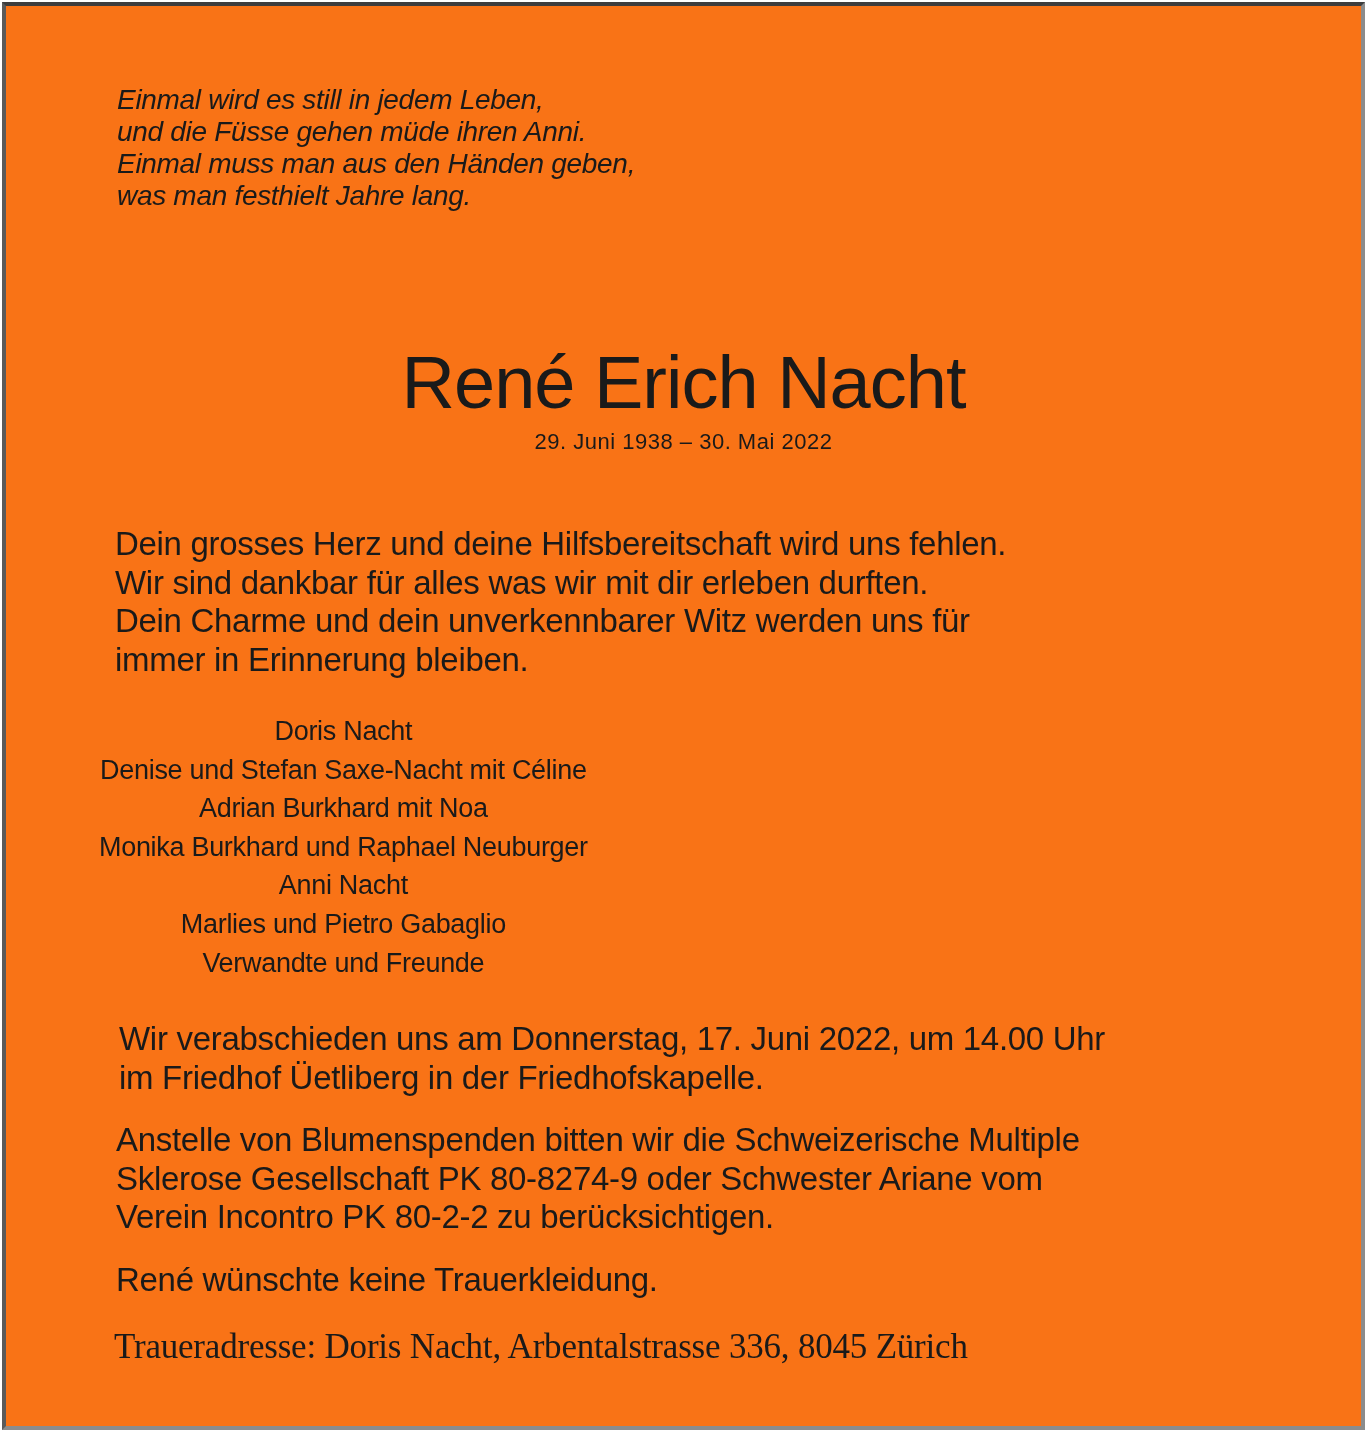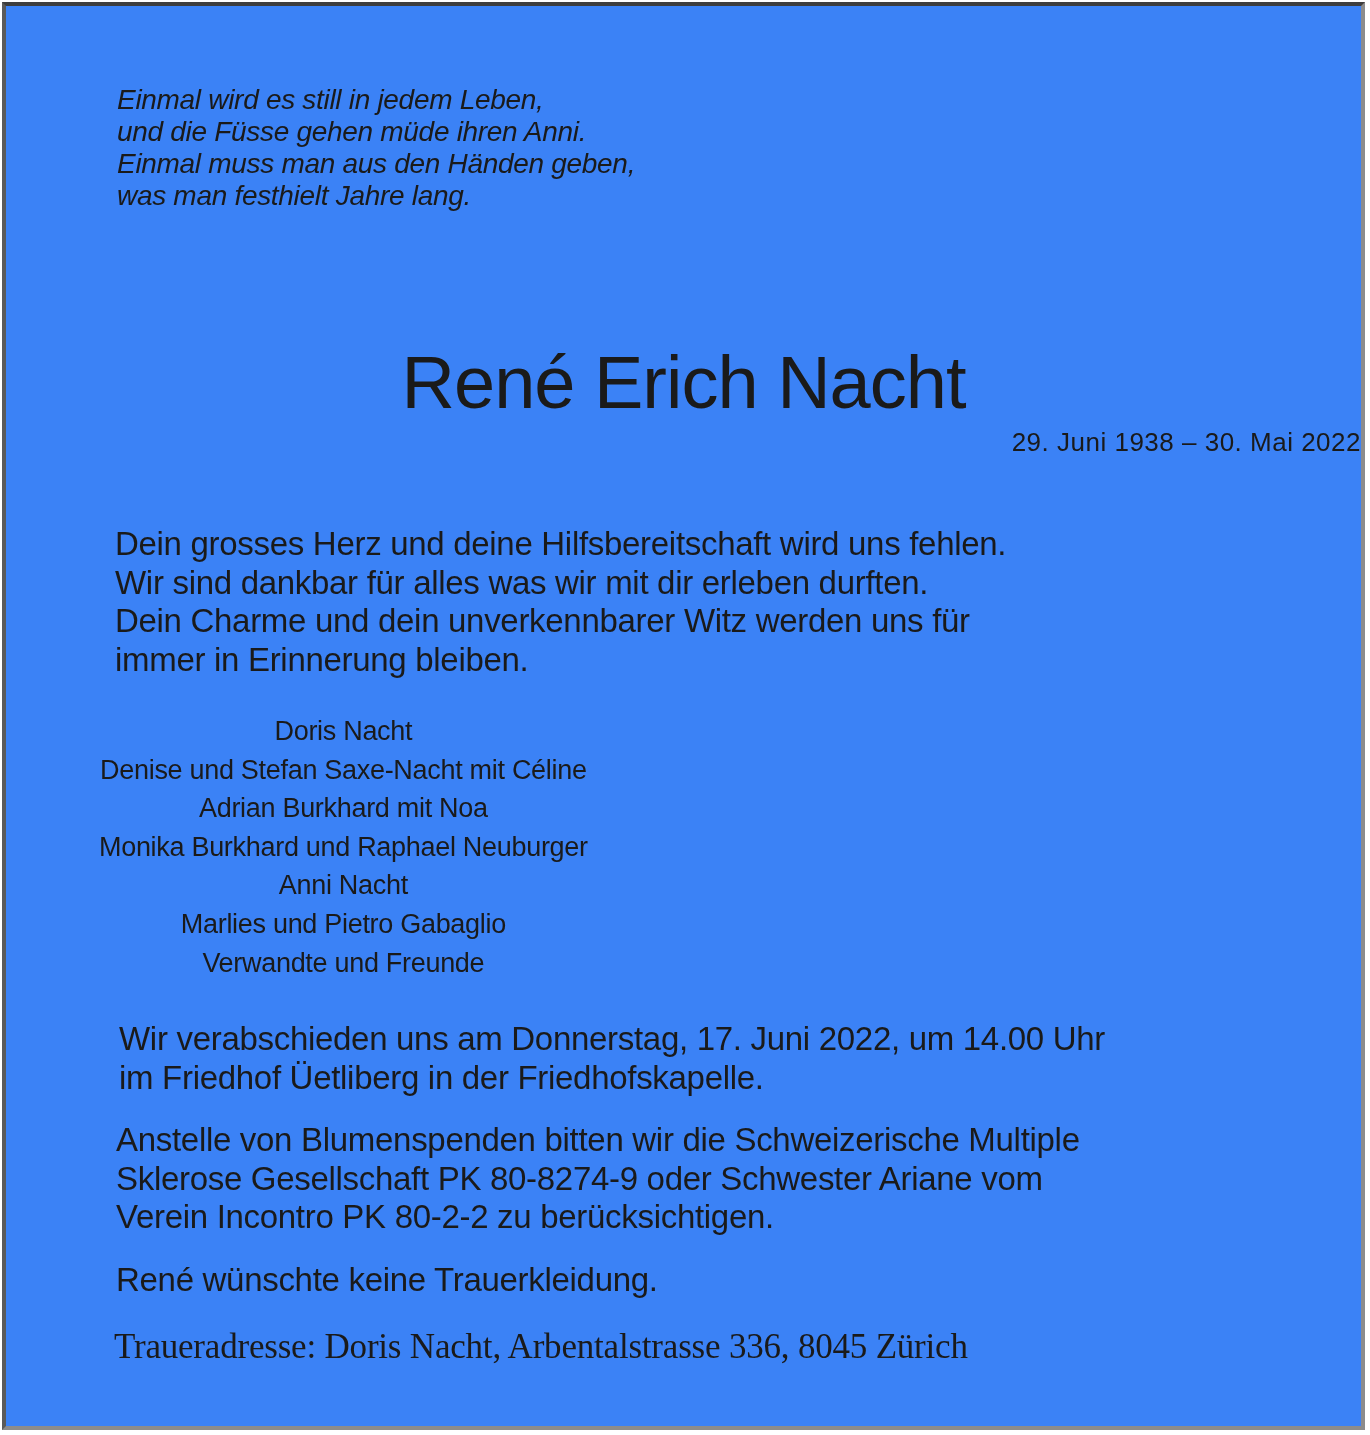--- a/index.html
+++ b/index.html
@@ -7,21 +7,21 @@
     padding: 0;
     background: #ffffff;
   }
   .page {
     position: absolute;
     left: 2px;
     top: 2px;
     width: 1363px;
     height: 1428px;
     box-sizing: border-box;
-    background: #3b82f6;
+    background: #f97316;
     border-style: solid;
     border-width: 4px;
     border-top-color: #3d3d3d;
     border-left-color: #5a5a5a;
     border-right-color: #8c8c8c;
     border-bottom-color: #8c8c8c;
     overflow: hidden;
     color: #1a1a1a;
     font-family: "Liberation Sans", sans-serif;
   }
@@ -52,22 +52,22 @@
     text-align: center;
     font-size: 74px;
     line-height: 86px;
     letter-spacing: -1px;
     white-space: nowrap;
   }
   .dates {
     left: 0;
     top: 416px;
     width: 100%;
-    text-align: right;
-    font-size: 26px;
+    text-align: center;
+    font-size: 22px;
     line-height: 40px;
     letter-spacing: 0.5px;
   }
   .tribute {
     left: 109px;
     top: 519px;
     font-size: 33px;
     line-height: 38.6px;
     letter-spacing: -0.3px;
   }

